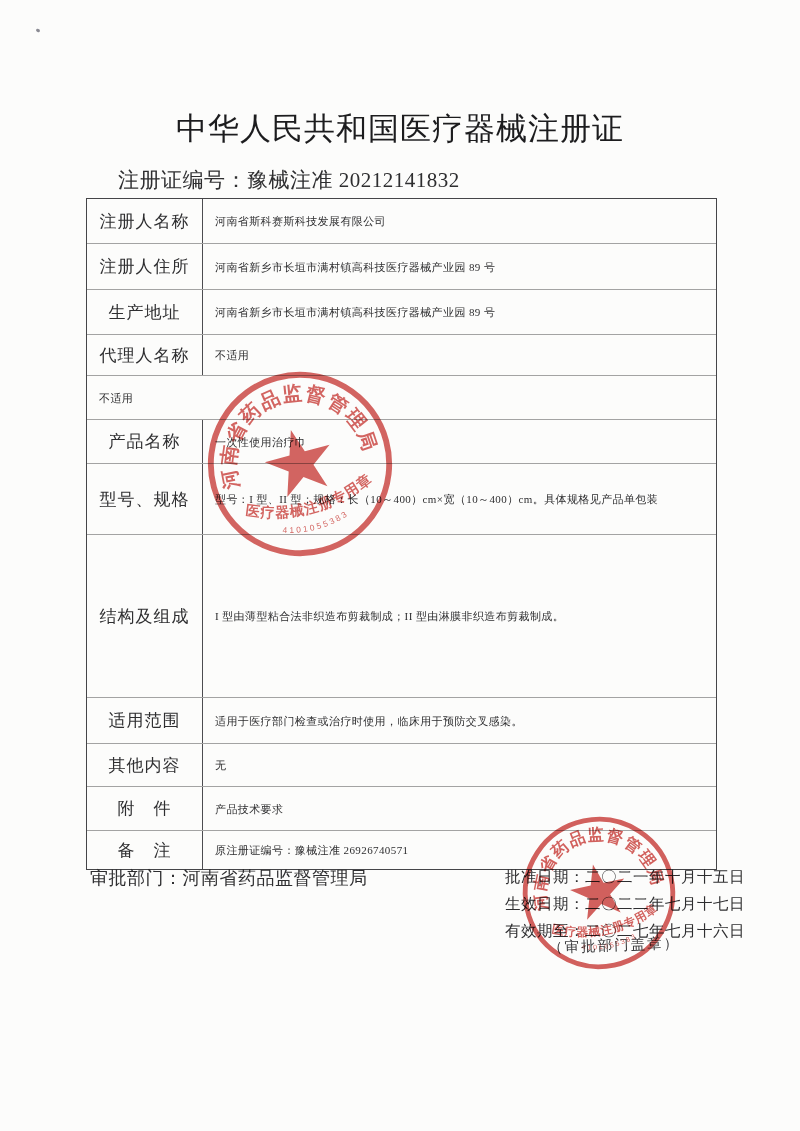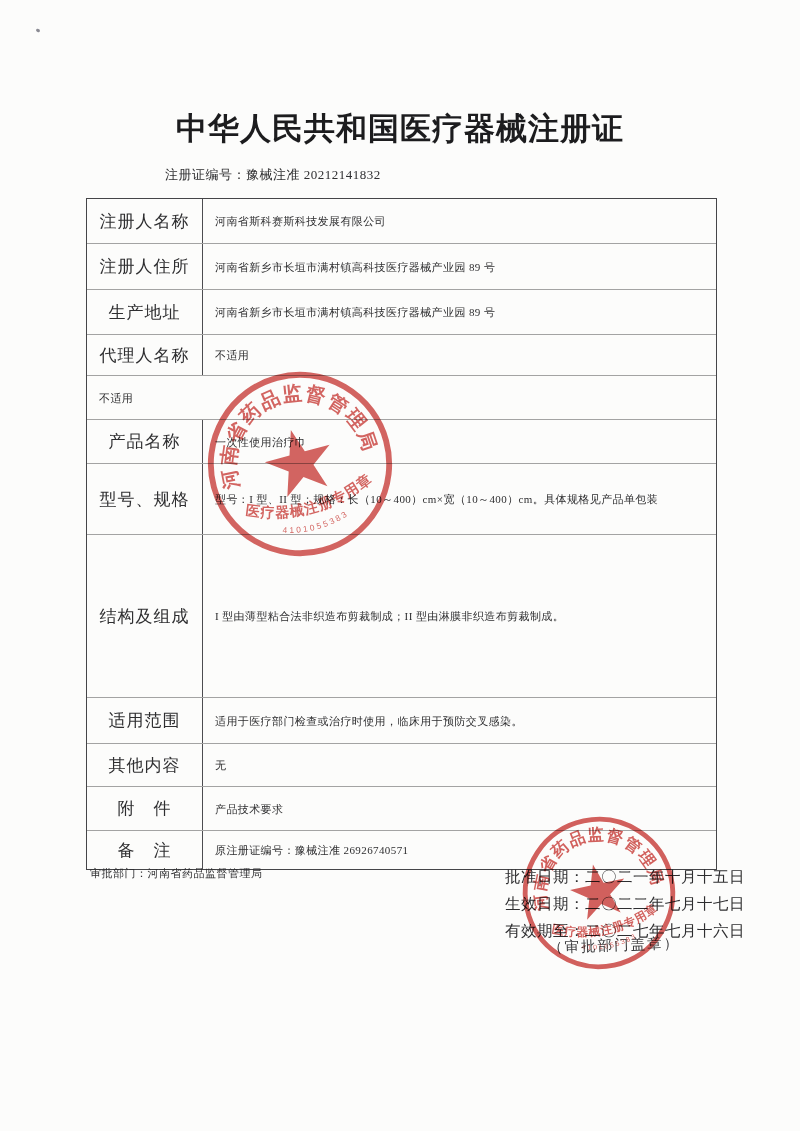--- a/index.html
+++ b/index.html
@@ -15,26 +15,26 @@
     position:absolute;inset:0;
     background:#fcfcfb;
   }
   .speck{
     position:absolute;left:36px;top:29px;width:4px;height:3px;
     background:#5a5a66;border-radius:50%;opacity:.7;transform:rotate(20deg);
   }
   .title{
     position:absolute;left:0;top:108px;width:100%;
     text-align:center;
-    font-size:31px;font-weight:bold;letter-spacing:1px;
+    font-size:31px;font-weight:normal;letter-spacing:1px;
     color:#1c1c1e;
   }
   .cert-line{
     position:absolute;left:118px;top:166px;
-    font-size:13px;letter-spacing:.5px;color:#2e2e30;margin-left:47px;
+    font-size:21px;letter-spacing:.5px;color:#2e2e30;
   }
   
   .reg-table{
     position:absolute;left:86px;top:198px;width:629px;
     border:1.6px solid #454548;
     background:transparent;
   }
   .row{display:flex;border-top:1px solid #a3a3a3;}
   .row:first-child{border-top:none;}
   .cell-label{
@@ -48,21 +48,21 @@
     flex:1;display:flex;align-items:center;
     padding:3px 6px 3px 12px;
     font-size:11px;line-height:32px;letter-spacing:.4px;color:#2e2e30;
   }
   .r0{height:44px}.r1{height:45px}.r2{height:44px}.r3{height:40px}
   .r4{height:43px}.r5{height:43px}.r6{height:70px}.r7{height:162px}
   .r8{height:45px}.r9{height:43px}.r10{height:42px}.r11{height:38px}
   
   .approval-line{
     position:absolute;left:90px;top:866px;
-    font-size:11px;letter-spacing:.5px;color:#2e2e30;text-align:center;
+    font-size:18px;letter-spacing:.5px;color:#2e2e30;text-align:center;
   }
   .dates{
     position:absolute;left:505px;top:863px;
     font-size:15.5px;line-height:27px;letter-spacing:.5px;color:#2e2e30;
   }
   .seal-note{
     position:absolute;left:548px;top:936px;
     font-size:14.5px;letter-spacing:2px;color:#3a3a3c;
     transform:rotate(-2deg);
   }

